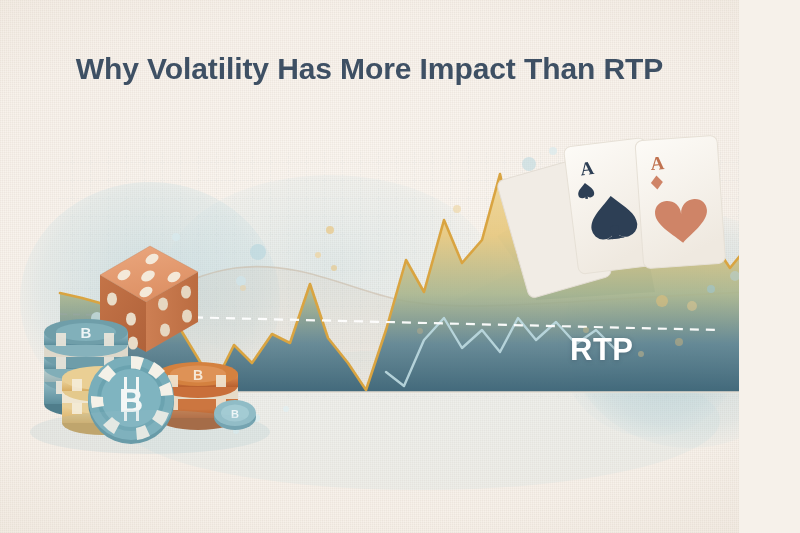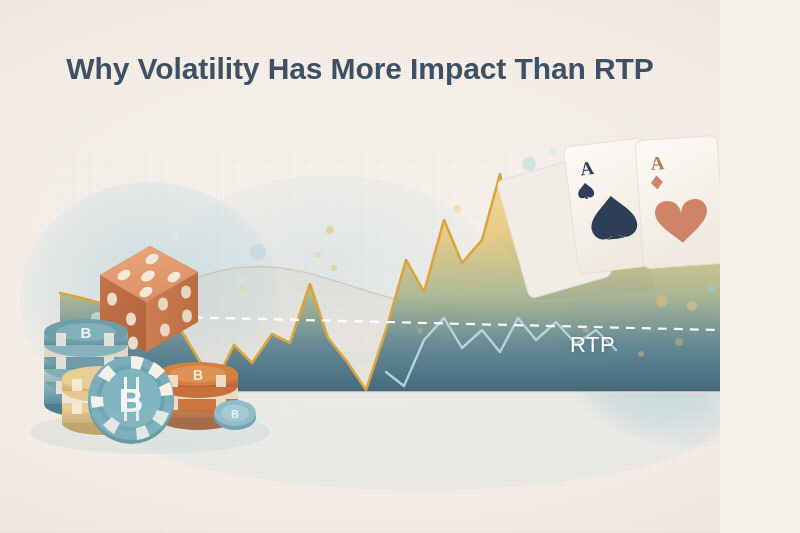--- a/index.html
+++ b/index.html
@@ -1,21 +1,21 @@
 <!DOCTYPE html>
 <html><head>
 <meta charset="utf-8">
 <style>
   html,body{margin:0;padding:0;}
   body{
     width:800px;height:533px;overflow:hidden;
     font-family:"Liberation Sans", sans-serif;
     background:#f6f1ea;
   }
-  #stage{position:relative;width:720px;height:533px;overflow:hidden;background:#f7f2ec;}
+  #stage{position:relative;width:720px;height:533px;overflow:hidden;background:#f7f2ec;padding-left:19px;}
 
   
   .paper{
     position:absolute;inset:0;
     background:
       repeating-linear-gradient(0deg, rgba(190,175,160,.085) 0 1px, rgba(255,255,255,0) 1px 2px),
       repeating-linear-gradient(90deg, rgba(190,175,160,.085) 0 1px, rgba(255,255,255,0) 1px 2px),
       radial-gradient(130% 95% at 50% 45%, #fbf7f2 0%, #f7f1ea 55%, #f2ebe2 100%);
     pointer-events:none;
   }
@@ -31,21 +31,21 @@
     color:#3e5064;
     font-size:30px;font-weight:bold;line-height:1.42;
     letter-spacing:-.1px;
     z-index:40;
   }
   .title .l2{display:block;}
 
   
   .rtp-label{
     position:absolute;left:570px;top:332px;
-    color:#ffffff;font-size:22px;font-weight:normal;letter-spacing:.5px;
+    color:#ffffff;font-size:31px;font-weight:bold;letter-spacing:.5px;
     text-shadow:0 1px 4px rgba(60,80,95,.45);
     z-index:34;
   }
 
   .layer{position:absolute;inset:0;}
   svg{display:block;}
 </style>
 </head>
 <body>
 

